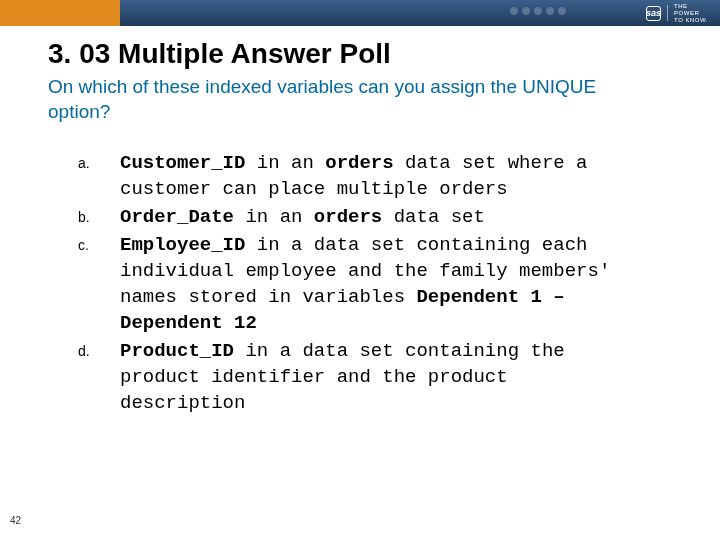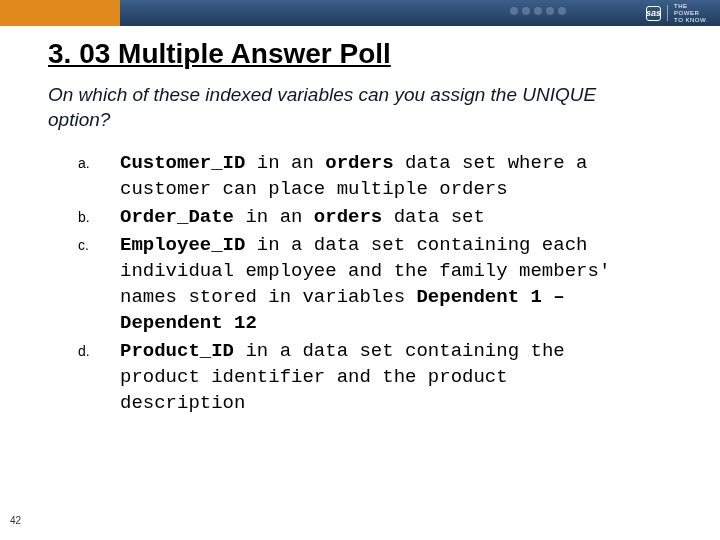--- a/index.html
+++ b/index.html
@@ -7,22 +7,22 @@
   .slide { position: relative; width: 720px; height: 540px; background: #fff; }
   .topbar { position: absolute; top: 0; left: 0; width: 720px; height: 26px; background: linear-gradient(#3a5f8a, #1f3a5a); }
   .topbar .orange { position: absolute; top: 0; left: 0; width: 120px; height: 26px; background: #e08a1e; }
   .topbar .dots { position: absolute; top: 7px; left: 510px; display: flex; gap: 4px; }
   .topbar .dot { width: 8px; height: 8px; background: rgba(255,255,255,0.22); border-radius: 50%; }
   .topbar .brand { position: absolute; right: 12px; top: 0; height: 26px; display: flex; align-items: center; gap: 6px; color: #fff; font-size: 10px; }
   .sas-logo { display: flex; align-items: center; gap: 3px; }
   .sas-s { width: 15px; height: 15px; border: 1.5px solid #fff; border-radius: 3px; display: flex; align-items: center; justify-content: center; font-weight: bold; font-size: 9px; color: #fff; font-style: italic; }
   .brand-div { width: 1px; height: 16px; background: rgba(255,255,255,0.5); }
   .brand-txt { font-size: 6px; line-height: 7px; letter-spacing: 0.5px; }
-  .title { position: absolute; left: 48px; top: 38px; font-size: 28px; font-weight: bold; color: #000; text-decoration: underline; }
-  .question { position: absolute; left: 48px; top: 82px; width: 600px; font-size: 19px; line-height: 25px; color: #0f172a; font-style: italic; }
+  .title { position: absolute; left: 48px; top: 38px; font-size: 28px; font-weight: bold; color: #000; }
+  .question { position: absolute; left: 48px; top: 74px; width: 600px; font-size: 19px; line-height: 25px; color: #0369a1; }
   .answers { position: absolute; left: 78px; top: 150px; width: 560px; }
   .answer { display: flex; margin-bottom: 2px; }
   .letter { width: 42px; flex-shrink: 0; font-size: 14px; padding-top: 5px; color: #000; }
   .text { font-size: 19px; line-height: 26px; flex: 1; color: #000; font-family: Liberation Mono, monospace; }
   .text b { font-weight: bold; }
   .pagenum { position: absolute; left: 10px; bottom: 14px; font-size: 10px; color: #333; }
 </style>
 </head>
 <body>
 

